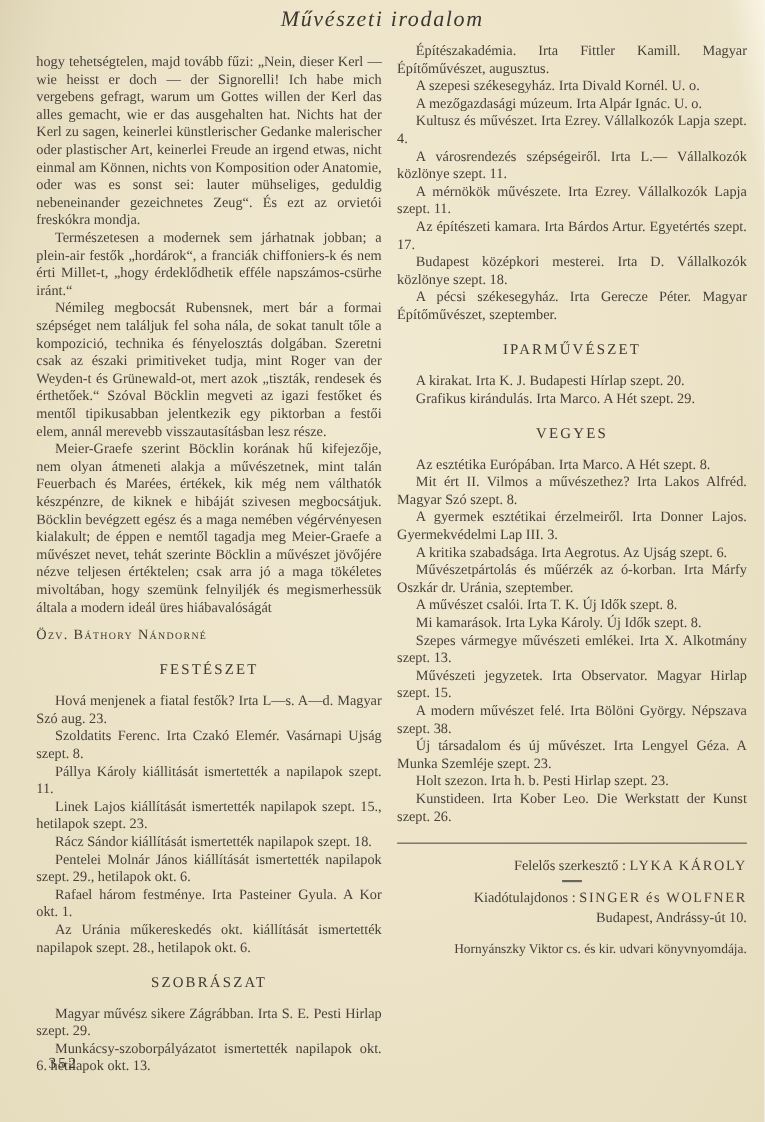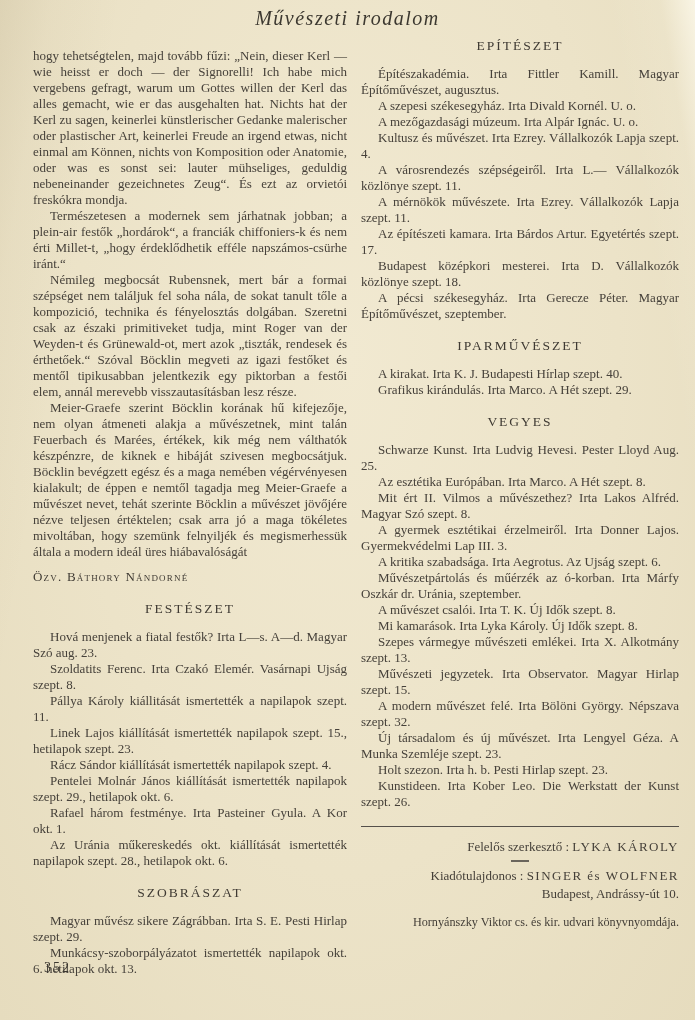--- a/index.html
+++ b/index.html
@@ -88,58 +88,56 @@
     <p class="body-par indent">Némileg megbocsát Rubensnek, mert bár a formai szépséget nem találjuk fel soha nála, de sokat tanult tőle a kompozició, technika és fényelosztás dolgában. Szeretni csak az északi primitiveket tudja, mint Roger van der Weyden-t és Grünewald-ot, mert azok „tiszták, rendesek és érthetőek.“ Szóval Böcklin megveti az igazi festőket és mentől tipikusabban jelentkezik egy piktorban a festői elem, annál merevebb visszautasításban lesz része.</p>
     <p class="body-par indent">Meier-Graefe szerint Böcklin korának hű kifejezője, nem olyan átmeneti alakja a művészetnek, mint talán Feuerbach és Marées, értékek, kik még nem válthatók készpénzre, de kiknek e hibáját szivesen megbocsátjuk. Böcklin bevégzett egész és a maga nemében végérvényesen kialakult; de éppen e nemtől tagadja meg Meier-Graefe a művészet nevet, tehát szerinte Böcklin a művészet jövőjére nézve teljesen értéktelen; csak arra jó a maga tökéletes mivoltában, hogy szemünk felnyiljék és megismerhessük általa a modern ideál üres hiábavalóságát</p>
 
     <div class="signature">Özv. Báthory Nándorné</div>
 
     <h2 class="sec">FESTÉSZET</h2>
     <p class="entry indent">Hová menjenek a fiatal festők? Irta L—s. A—d. Magyar Szó aug. 23.</p>
     <p class="entry indent">Szoldatits Ferenc. Irta Czakó Elemér. Vasárnapi Ujság szept. 8.</p>
     <p class="entry indent">Pállya Károly kiállitását ismertették a napilapok szept. 11.</p>
     <p class="entry indent">Linek Lajos kiállítását ismertették napilapok szept. 15., hetilapok szept. 23.</p>
-    <p class="entry indent">Rácz Sándor kiállítását ismertették napilapok szept. 4.</p>
+    <p class="entry indent">Rácz Sándor kiállítását ismertették napilapok szept. 18.</p>
     <p class="entry indent">Pentelei Molnár János kiállítását ismertették napilapok szept. 29., hetilapok okt. 6.</p>
     <p class="entry indent">Rafael három festménye. Irta Pasteiner Gyula. A Kor okt. 1.</p>
     <p class="entry indent">Az Uránia műkereskedés okt. kiállítását ismertették napilapok szept. 28., hetilapok okt. 6.</p>
 
     <h2 class="sec">SZOBRÁSZAT</h2>
     <p class="entry indent">Magyar művész sikere Zágrábban. Irta S. E. Pesti Hirlap szept. 29.</p>
     <p class="entry indent">Munkácsy-szoborpályázatot ismertették napilapok okt. 6. hetilapok okt. 13.</p>
   </div>
 
   <div class="col col-right">
-    <h2 class="sec">EPÍTÉSZET</h2>
     <p class="entry indent">Építészakadémia. Irta Fittler Kamill. Magyar Építőművészet, augusztus.</p>
     <p class="entry indent">A szepesi székesegyház. Irta Divald Kornél. U. o.</p>
     <p class="entry indent">A mezőgazdasági múzeum. Irta Alpár Ignác. U. o.</p>
     <p class="entry indent">Kultusz és művészet. Irta Ezrey. Vállalkozók Lapja szept. 4.</p>
     <p class="entry indent">A városrendezés szépségeiről. Irta L.— Vállalkozók közlönye szept. 11.</p>
     <p class="entry indent">A mérnökök művészete. Irta Ezrey. Vállalkozók Lapja szept. 11.</p>
     <p class="entry indent">Az építészeti kamara. Irta Bárdos Artur. Egyetértés szept. 17.</p>
     <p class="entry indent">Budapest középkori mesterei. Irta D. Vállalkozók közlönye szept. 18.</p>
     <p class="entry indent">A pécsi székesegyház. Irta Gerecze Péter. Magyar Építőművészet, szeptember.</p>
 
     <h2 class="sec">IPARMŰVÉSZET</h2>
-    <p class="entry indent">A kirakat. Irta K. J. Budapesti Hírlap szept. 40.</p>
+    <p class="entry indent">A kirakat. Irta K. J. Budapesti Hírlap szept. 20.</p>
     <p class="entry indent">Grafikus kirándulás. Irta Marco. A Hét szept. 29.</p>
 
     <h2 class="sec">VEGYES</h2>
-    <p class="entry indent">Schwarze Kunst. Irta Ludvig Hevesi. Pester Lloyd Aug. 25.</p>
     <p class="entry indent">Az esztétika Európában. Irta Marco. A Hét szept. 8.</p>
     <p class="entry indent">Mit ért II. Vilmos a művészethez? Irta Lakos Alfréd. Magyar Szó szept. 8.</p>
     <p class="entry indent">A gyermek esztétikai érzelmeiről. Irta Donner Lajos. Gyermekvédelmi Lap III. 3.</p>
     <p class="entry indent">A kritika szabadsága. Irta Aegrotus. Az Ujság szept. 6.</p>
     <p class="entry indent">Művészetpártolás és műérzék az ó-korban. Irta Márfy Oszkár dr. Uránia, szeptember.</p>
     <p class="entry indent">A művészet csalói. Irta T. K. Új Idők szept. 8.</p>
     <p class="entry indent">Mi kamarások. Irta Lyka Károly. Új Idők szept. 8.</p>
     <p class="entry indent">Szepes vármegye művészeti emlékei. Irta X. Alkotmány szept. 13.</p>
     <p class="entry indent">Művészeti jegyzetek. Irta Observator. Magyar Hirlap szept. 15.</p>
-    <p class="entry indent">A modern művészet felé. Irta Bölöni György. Népszava szept. 32.</p>
+    <p class="entry indent">A modern művészet felé. Irta Bölöni György. Népszava szept. 38.</p>
     <p class="entry indent">Új társadalom és új művészet. Irta Lengyel Géza. A Munka Szemléje szept. 23.</p>
     <p class="entry indent">Holt szezon. Irta h. b. Pesti Hirlap szept. 23.</p>
     <p class="entry indent">Kunstideen. Irta Kober Leo. Die Werkstatt der Kunst szept. 26.</p>
 
     <div class="footer">
       <hr class="footer-rule">
       <div class="editor-line">
         <span>Felelős szerkesztő :</span>
         <span class="caps">LYKA KÁROLY</span>
       </div>

